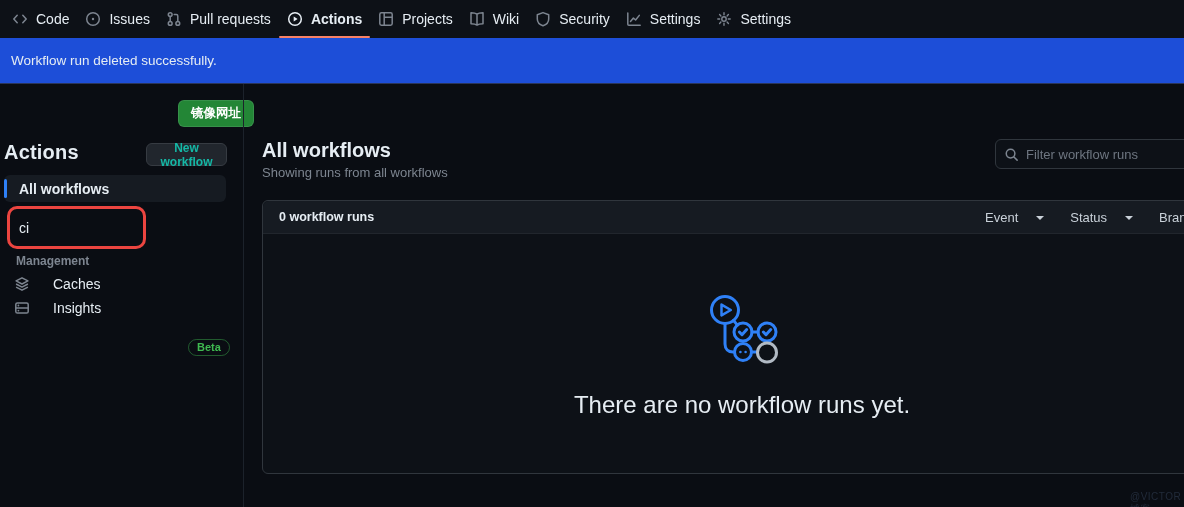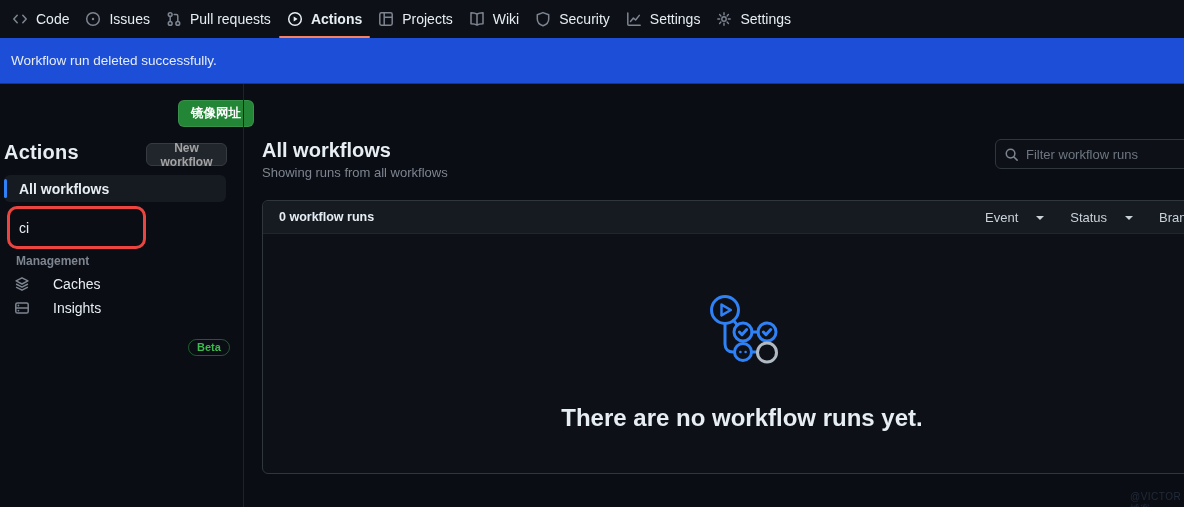--- a/index.html
+++ b/index.html
@@ -47,21 +47,21 @@
     display:flex; align-items:center;margin-left:18px;
   }
 
   
   .side-title {
     position:absolute; left:4px; top:141px;
     font-size:20px; font-weight:700; letter-spacing:.2px;
   }
   .new-workflow-btn {
     position:absolute; left:146px; top:143px; width:81px; height:23px;
-    background:#21262d; color:#a3a3a3; font-size:12px; font-weight:600;
+    background:#21262d; color:#14b8a6; font-size:12px; font-weight:600;
     border:1px solid #363b42; border-radius:6px; cursor:pointer;
     display:flex; align-items:center; justify-content:center;
     font-family:inherit;
   }
   .wf-item-selected {
     position:absolute; left:4px; top:175px; width:222px; height:27px;
     background:#161b22; border-radius:6px;
     display:flex; align-items:center; padding-left:15px;
     font-size:14px; font-weight:700; cursor:pointer;
   }
@@ -137,21 +137,21 @@
   .caret {
     width:0; height:0; border-left:4px solid transparent;
     border-right:4px solid transparent; border-top:4.5px solid #c9d1d9;
     margin-top:1px;
   }
   .empty-state {
     position:absolute; left:0; top:33px; width:100%;
     display:flex; flex-direction:column; align-items:center;
   }
   .empty-icon { margin-top:57px; }
-  .empty-msg { margin-top:39px; font-size:24px; font-weight:700; color:#e6edf3; }
+  .empty-msg { margin-top:26px; font-size:24px; font-weight:400; color:#e6edf3; }
 
   .watermark {
     position:absolute; left:1130px; top:491px; font-size:10px;
     color:#222b3a; letter-spacing:.5px;
   }
 </style>
 </head>
 <body>
 
 <nav class="topnav">

